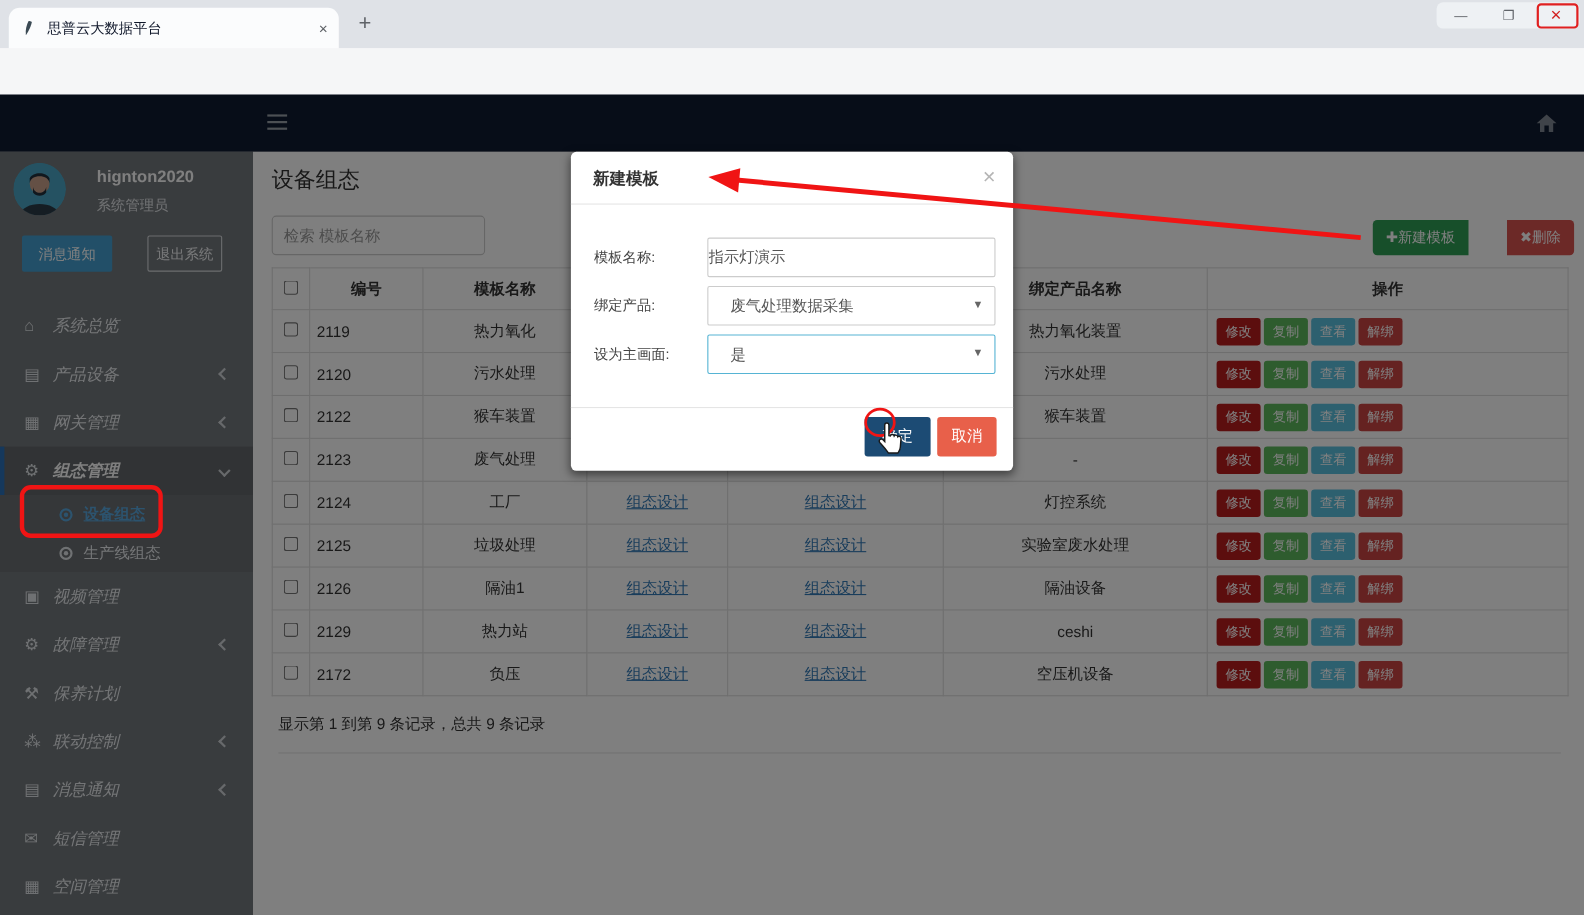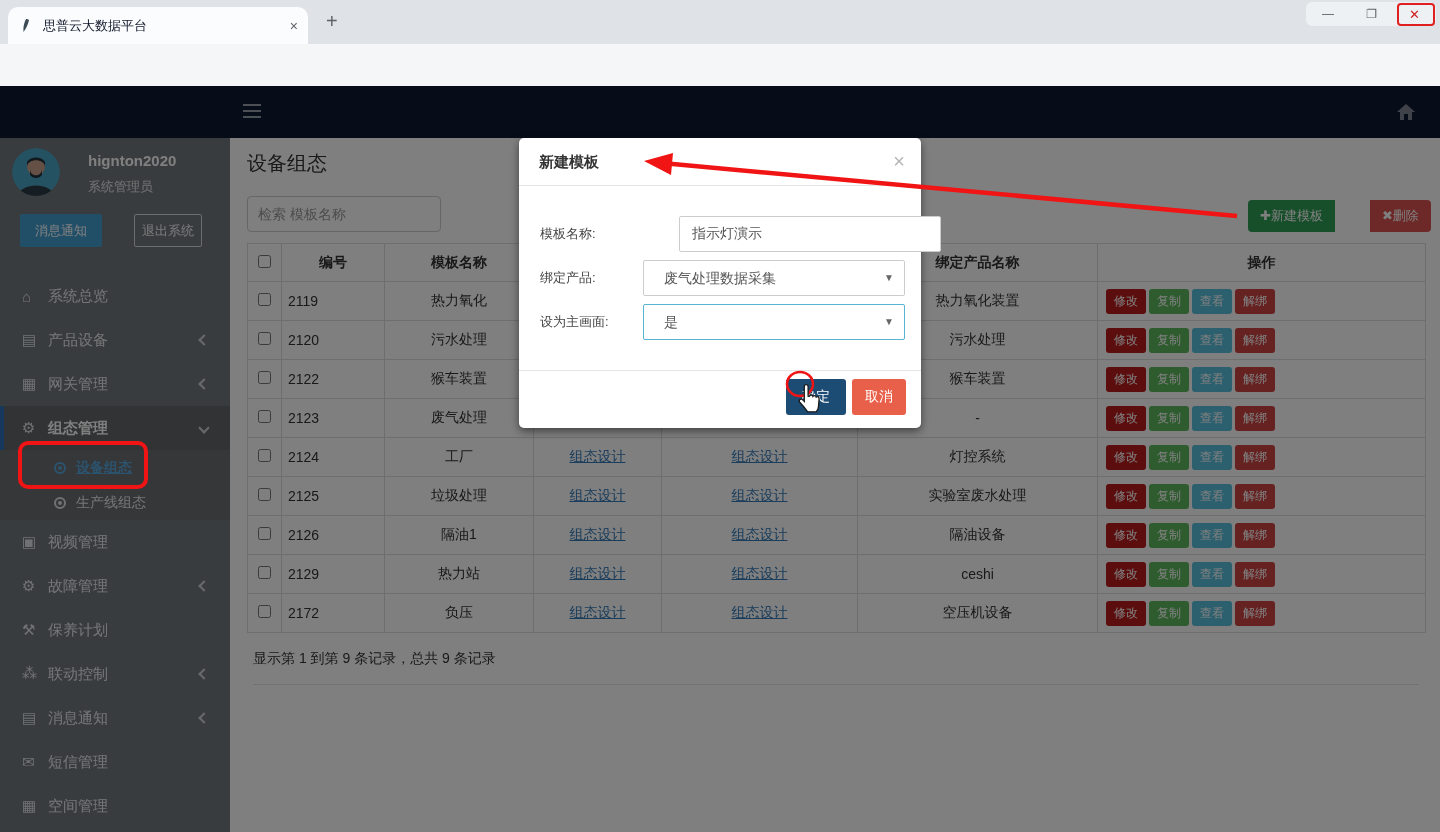--- a/index.html
+++ b/index.html
@@ -42,21 +42,21 @@
   .avatar { position:absolute; left:12px; top:10px; width:48px; height:48px; border-radius:50%; overflow:hidden; }
   .u-name { position:absolute; left:88px; top:14px; font-size:15px; font-weight:bold; color:#fff; }
   .u-role { position:absolute; left:88px; top:40px; font-size:13px; color:#e2e5e8; }
   .btn-pass { position:absolute; left:20px; top:76px; width:82px; height:33px; background:#449fd0;
               color:#fff; font-size:13px; border:none; border-radius:2px; }
   .btn-logout { position:absolute; left:134px; top:76px; width:68px; height:33px; background:transparent;
                 color:#f2f4f6; font-size:13px; border:1px solid #d7dadd; border-radius:2px; }
   .menu { position:absolute; left:0; top:136px; width:230px; }
   .mi { height:44px; display:flex; align-items:center; padding-left:22px; position:relative; }
   .mi-ico { width:26px; font-size:15px; color:#dfe3e6; }
-  .mi-label { font-size:15px; color:#e8ebee; }
+  .mi-label { font-size:15px; color:#e8ebee;font-style:italic; }
   .mi.active { background:rgba(0,0,0,.14); border-left:4px solid #2a71b8; padding-left:18px; }
   .mi.active .mi-label { color:#fff; font-weight:bold; }
   .chev { position:absolute; right:22px; width:8px; height:8px;
           border-left:2px solid #cfd3d7; border-bottom:2px solid #cfd3d7; }
   .chev.left { transform:rotate(45deg); }
   .chev.down { transform:rotate(-45deg); top:18px; }
   .submenu { background:rgba(0,0,0,.08); }
   .smi { height:35px; display:flex; align-items:center; padding-left:54px; }
   .bullet { width:12px; height:12px; border:2px solid #dfe3e6; border-radius:50%; margin-right:10px; position:relative; }
   .bullet::after { content:""; position:absolute; left:2px; top:2px; width:4px; height:4px; border-radius:50%; background:#dfe3e6; }
@@ -97,21 +97,21 @@
   .backdrop { position:absolute; left:0; top:86px; width:1440px; height:746px; background:rgba(0,0,0,.5); z-index:40; }
   .modal { position:absolute; left:519px; top:138px; width:402px; height:290px; background:#fff;
            border-radius:5px; box-shadow:0 3px 9px rgba(0,0,0,.5); z-index:60; }
   .modal-hd { height:48px; border-bottom:1px solid #e5e5e5; position:relative; }
   .modal-title { position:absolute; left:20px; top:15px; font-size:15px; font-weight:bold; color:#333; }
   .modal-x { position:absolute; right:16px; top:12px; font-size:20px; color:#b5b5b5; }
   .frow { position:absolute; left:0; width:100%; height:36px; }
   .flabel { position:absolute; left:21px; top:0; width:96px; font-size:13px; color:#444; line-height:36px; }
   .fctl { position:absolute; left:124px; top:0; width:262px; height:36px; border:1px solid #ccc;
           border-radius:2px; font-size:14px; color:#555; }
-  input.fctl { padding-left:12px; font-family:Liberation Mono, monospace;margin-left:36px; }
+  input.fctl { font-family:Liberation Mono, monospace; }
   .fselect { line-height:34px; padding-left:20px; position:relative; }
   .fselect.focused { border-color:#56b4d4; }
   .caret { position:absolute; right:10px; top:0; font-size:10px; color:#666; line-height:34px; }
   .modal-ft { position:absolute; left:0; top:232px; width:100%; height:58px; border-top:1px solid #e5e5e5; }
   .btn-ok { position:absolute; left:267px; top:8px; width:60px; height:36px; background:#1c4b74;
             color:#fff; font-size:14px; border:none; border-radius:3px; }
   .btn-cancel { position:absolute; left:333px; top:8px; width:54px; height:36px; background:#e8604a;
                 color:#fff; font-size:14px; border:none; border-radius:3px; }
 
   .annot { position:absolute; left:0; top:0; width:1440px; height:832px; z-index:90; pointer-events:none; }

